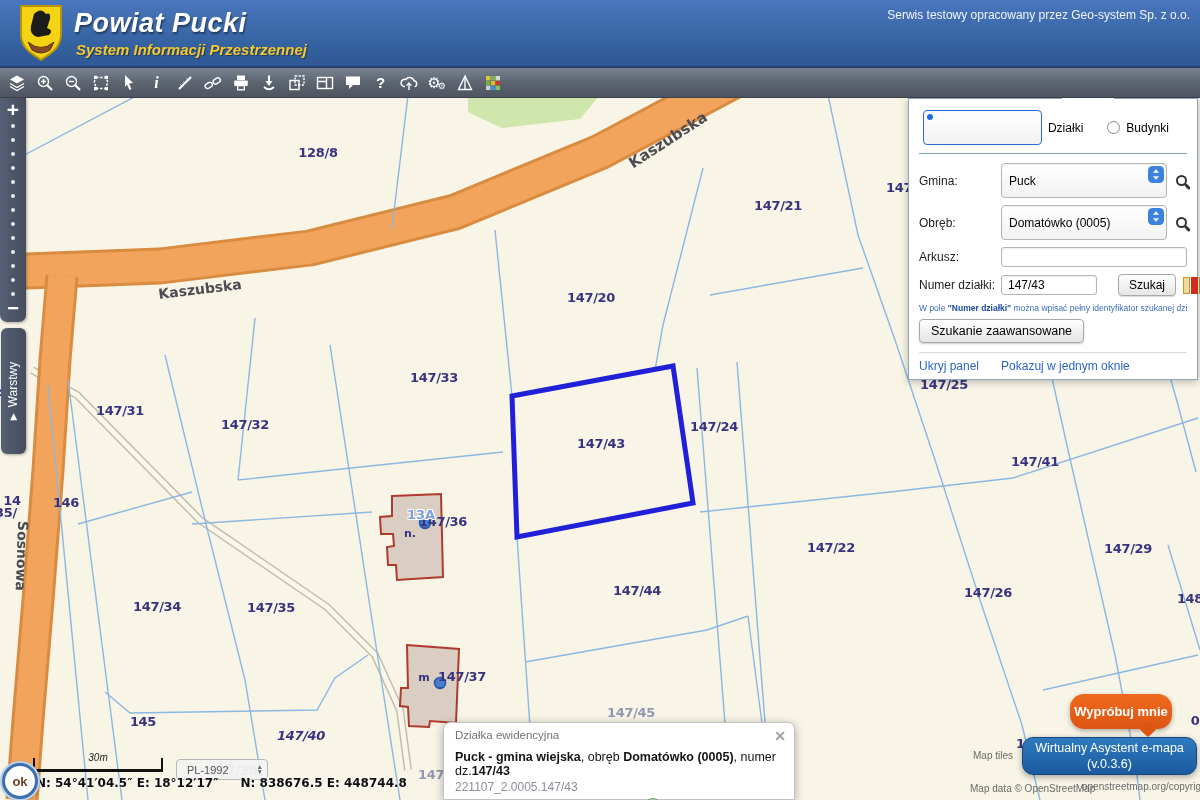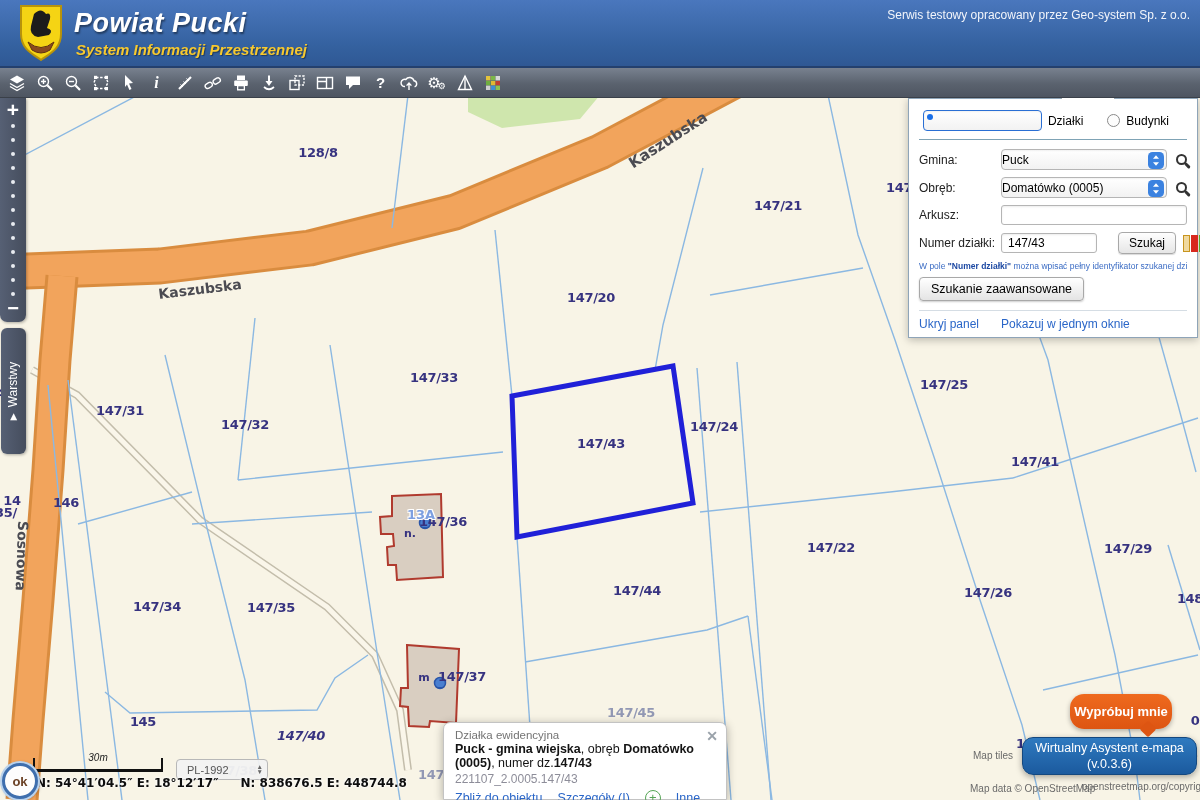--- a/index.html
+++ b/index.html
@@ -59,22 +59,22 @@
   .tab.active { background:#fff; color:#222; border-color:#9aa5ad; text-shadow:none; position:relative; z-index:2; padding-bottom:5px; margin-bottom:-1px;}
   #panel-close { position:absolute; right:2px; top:2px; color:#98a2ac; font-size:15px; font-weight:bold; cursor:pointer; text-shadow:0 1px 0 #fff;}
   #panel-body { background:#fff; border:1px solid #8ea4b8; box-shadow:0 2px 8px rgba(0,0,0,.25); padding:9px 10px 6px 10px; position:relative; z-index:1;}
   .radio-row { display:flex; align-items:center; gap:6px; padding:2px 0 8px 4px; border-bottom:1px solid #7fa3b5; margin-bottom:9px;}
   .radio { width:13px; height:13px; border-radius:50%; border:1px solid #8a8a8a; background:#fdfdfd; position:relative; cursor:pointer;}
   .radio.sel { border-color:#2a6fd4; }
   .radio.sel::after { content:""; position:absolute; left:2.5px; top:2.5px; width:6px; height:6px; border-radius:50%; background:#1a6fe8;}
   .radio-lab { margin-right:18px; cursor:pointer; }
   .frow { display:flex; align-items:center; margin-bottom:7px; }
   .flab { width:82px; flex:0 0 82px; color:#222; }
-  .sel { flex:1; height:21px; border:1px solid #b5b5b5; border-radius:4px; background:linear-gradient(#fff,#f2f2f2);
-    display:flex; align-items:center; position:relative; cursor:pointer; box-shadow:inset 0 1px 2px rgba(0,0,0,.06);}
+  .sel { flex:1; height:35px; border:1px solid #b5b5b5; border-radius:4px; background:linear-gradient(#fff,#f2f2f2);
+    display:flex; align-items:center; padding-left:7px; position:relative; cursor:pointer; box-shadow:inset 0 1px 2px rgba(0,0,0,.06);}
   .sel .stepper { position:absolute; right:2px; top:2px; }
   .mag { width:11px; height:11px; border:2px solid #333; border-radius:50%; position:relative; margin-left:9px; flex:0 0 auto; cursor:pointer;}
   .mag::after { content:""; position:absolute; width:7px; height:2.5px; background:#333; transform:rotate(45deg); right:-6px; bottom:-3px; border-radius:2px;}
   .tinput { height:20px; border:1px solid #b5b5b5; border-radius:3px; padding:0 6px; font-size:12px; font-family:"Liberation Sans",sans-serif; box-shadow:inset 0 1px 2px rgba(0,0,0,.08);}
   #arkusz-input { flex:1; }
   #numer-input { width:96px; }
   #szukaj-btn { margin-left:21px; padding:3px 10px; font-size:12px; border:1px solid #a8a8a8; border-radius:4px;
     background:linear-gradient(#fefefe,#e6e6e6); cursor:pointer; box-shadow:0 1px 1px rgba(0,0,0,.15);}
   #bars-icon { margin-left:7px; display:flex; gap:1px; align-items:flex-end; cursor:pointer;}
   #bars-icon i { display:block; width:7px; height:17px; }
@@ -82,25 +82,25 @@
   #bars-icon .b2 { background:#d8281e; }
   #bars-icon .b3 { background:#5ba82a; }
   #hint { color:#3b6cc4; font-size:8.5px; white-space:nowrap; overflow:hidden; margin:1px 0 6px 0;}
   #hint b { color:#1d49a3; }
   #adv-btn { padding:4px 11px; font-size:12.5px; border:1px solid #a8a8a8; border-radius:4px;
     background:linear-gradient(#fff,#e4e4e4); cursor:pointer; box-shadow:0 1px 2px rgba(0,0,0,.2); margin-bottom:9px;}
   #panel-links { border-top:1px solid #d5dde4; padding-top:6px; display:flex; gap:22px; }
   .plink { color:#2a66c8; cursor:pointer; font-size:12px; }
 
   
-  #popup { position:absolute; left:443px; top:722px; width:284px; height:78px; background:#fff;
+  #popup { position:absolute; left:443px; top:722px; width:352px; height:78px; background:#fff;
     border:1px solid #c3c3c3; border-radius:7px 7px 0 0; box-shadow:0 2px 10px rgba(0,0,0,.3); z-index:40; padding:6px 11px;}
   #popup-title { font-size:11.5px; color:#747474; }
   #popup-close { position:absolute; right:8px; top:5px; color:#9aa2aa; font-size:14px; font-weight:bold; cursor:pointer;}
-  #popup-main { font-size:12.5px; color:#141414; margin-top:1px; }
+  #popup-main { font-size:12.5px; color:#141414; margin-top:9px; }
   #popup-id { font-size:12px; color:#8d8d99; margin-top:2px; }
   #popup-links { display:flex; align-items:center; gap:15px; margin-top:4px; font-size:12.5px; }
   #popup-links .plink { font-size:12.5px; }
   #green-plus { width:16px; height:16px; border:1.5px solid #56a556; border-radius:50%; color:#56a556;
     font-size:13px; line-height:13px; text-align:center; cursor:pointer; }
 
   
   #ok-btn { position:absolute; left:2px; top:763px; width:36px; height:36px; border-radius:50%; background:#fdfdfd;
     border:3px solid #3f6fae; box-shadow:0 0 0 2px #b9d2ec, 1px 1px 4px rgba(0,0,0,.4); z-index:35;
     display:flex; align-items:center; justify-content:center; font-size:13px; font-weight:bold; color:#6b4226; cursor:pointer;}

